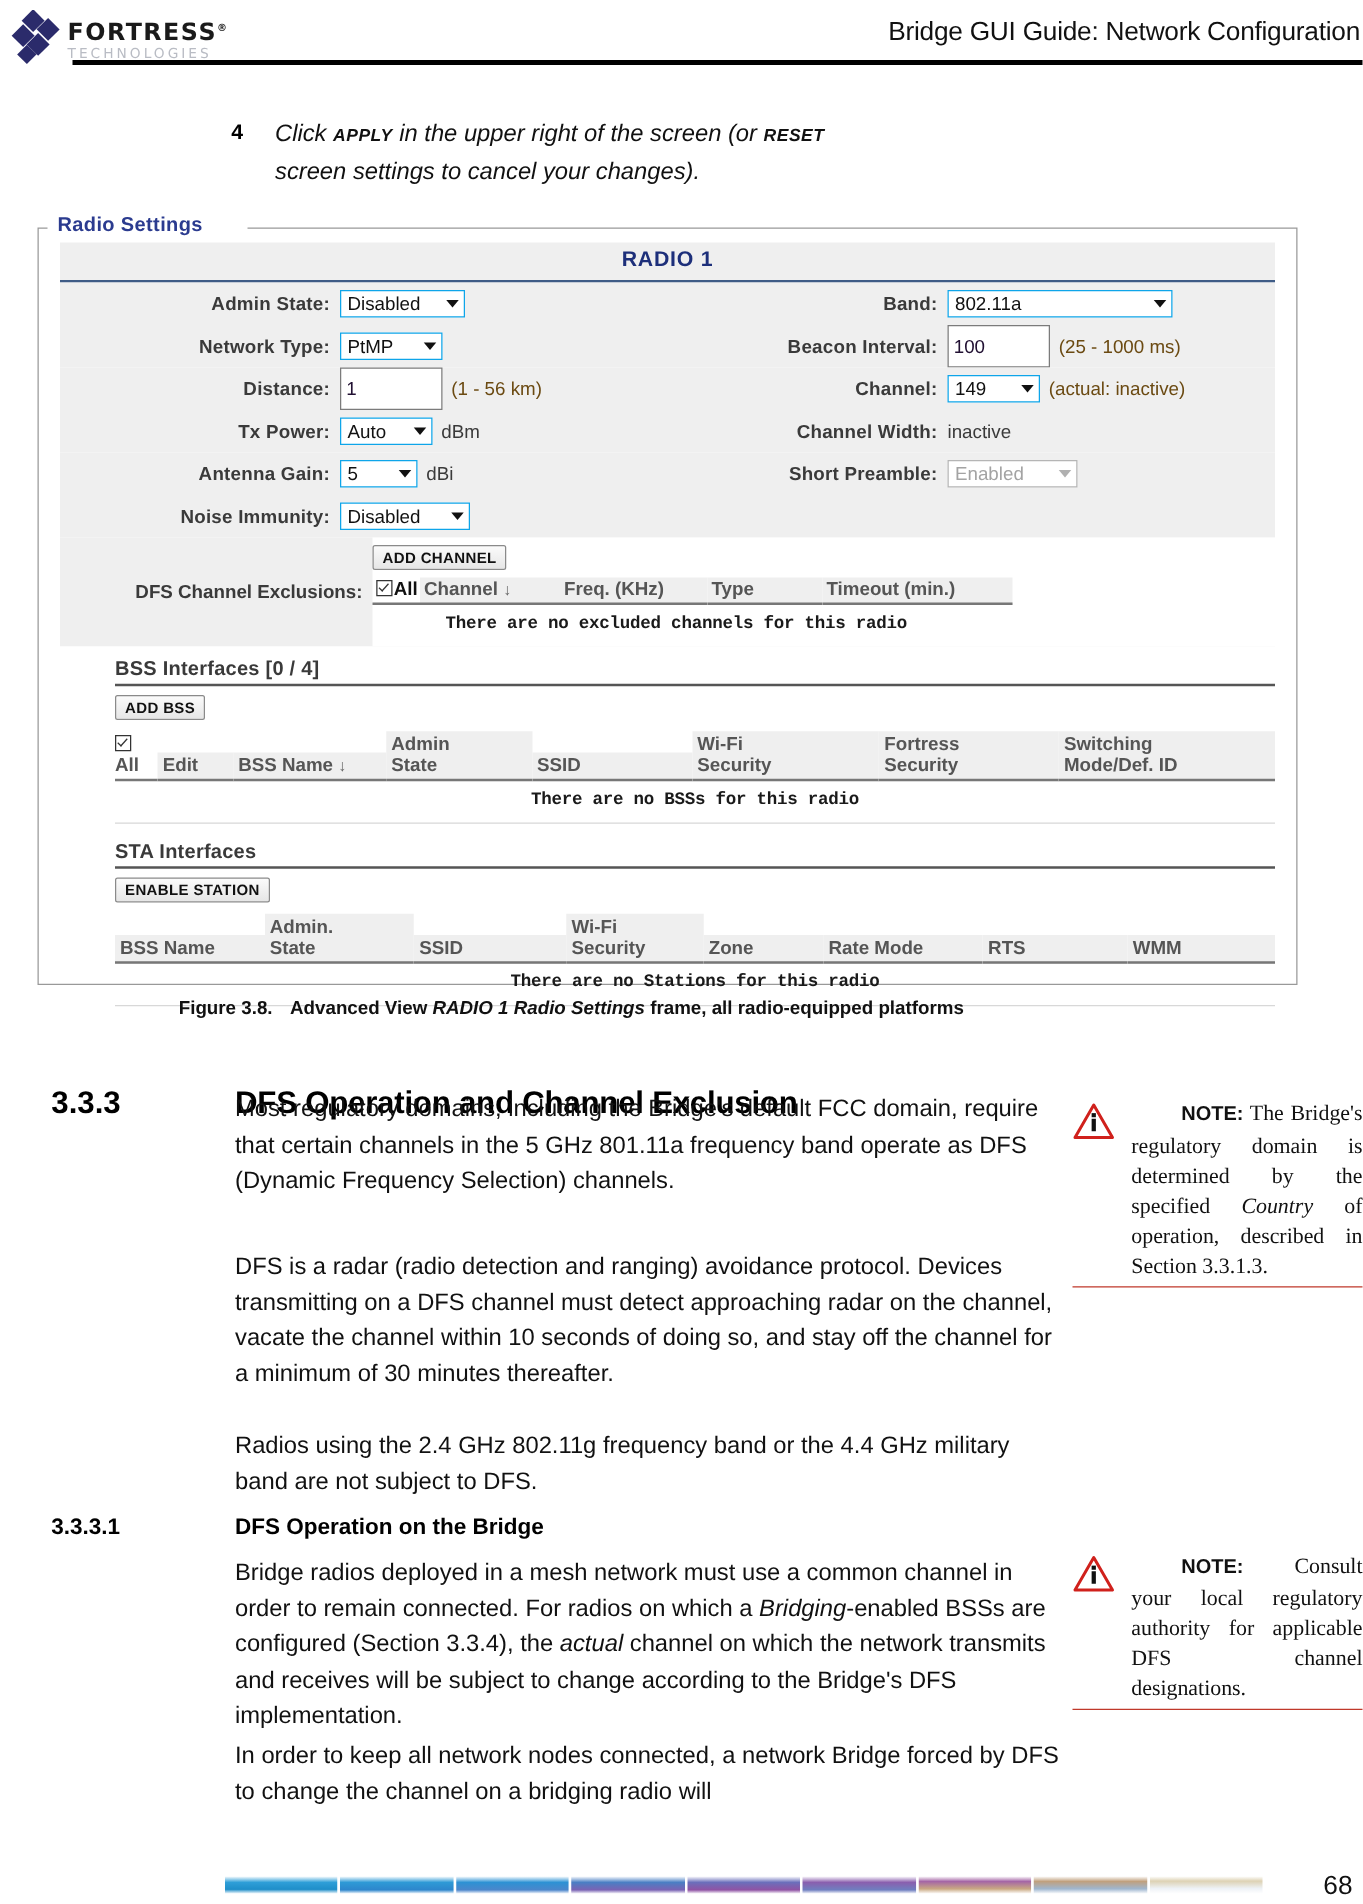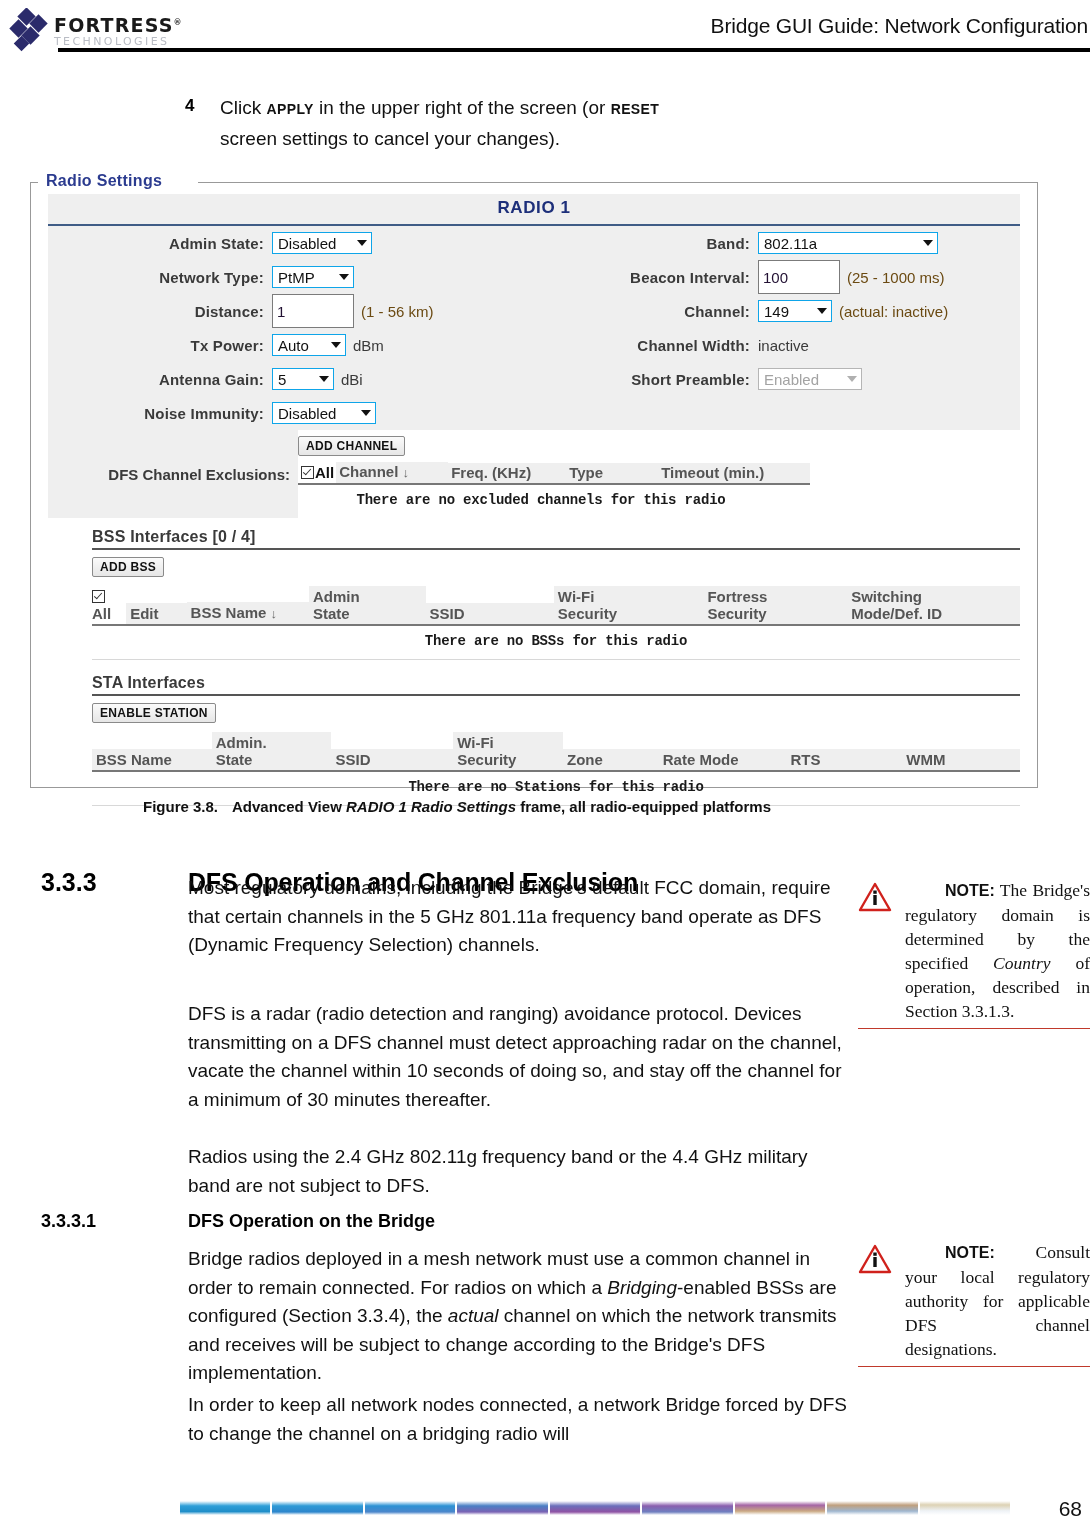--- a/index.html
+++ b/index.html
@@ -79,20 +79,21 @@
     position: absolute;
     left: 0; top: 3px;
     font-weight: bold;
     font-size: 17px;
   }
   .step-text {
     margin-left: 35px;
     font-size: 19px;
     line-height: 30px;
     color: #111;
+    font-style: italic;
   }
   .kbd {
     font-family: "Liberation Sans", sans-serif;
     font-weight: bold;
     font-size: 14px;
     letter-spacing: 0.4px;
   }
 
   
   .figure {

